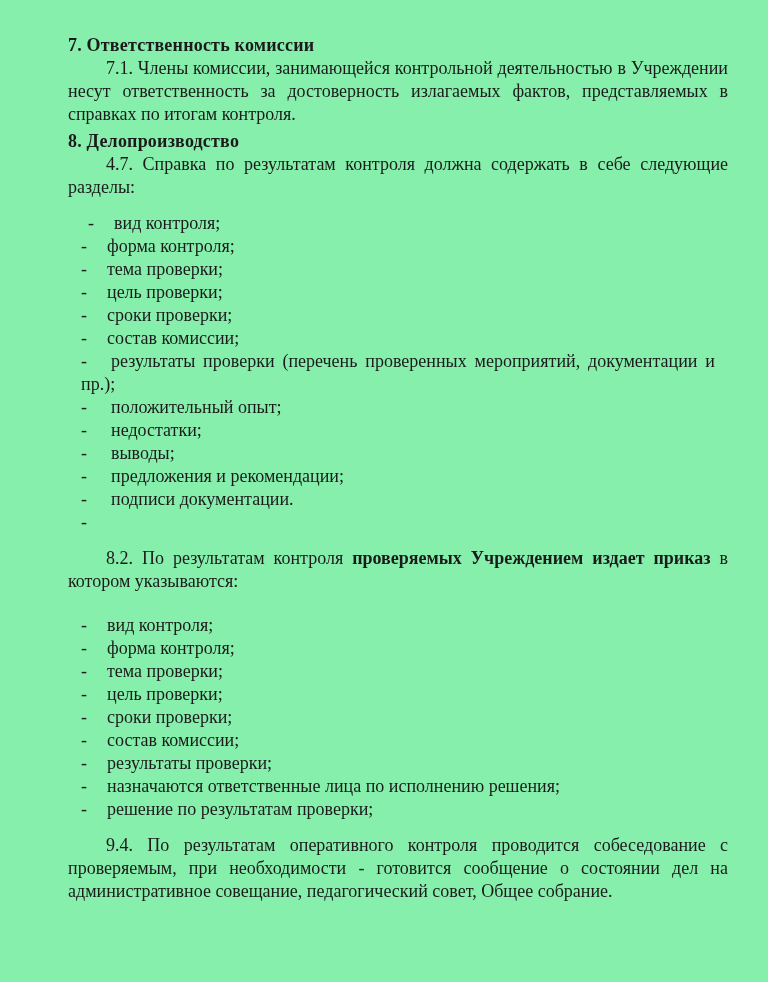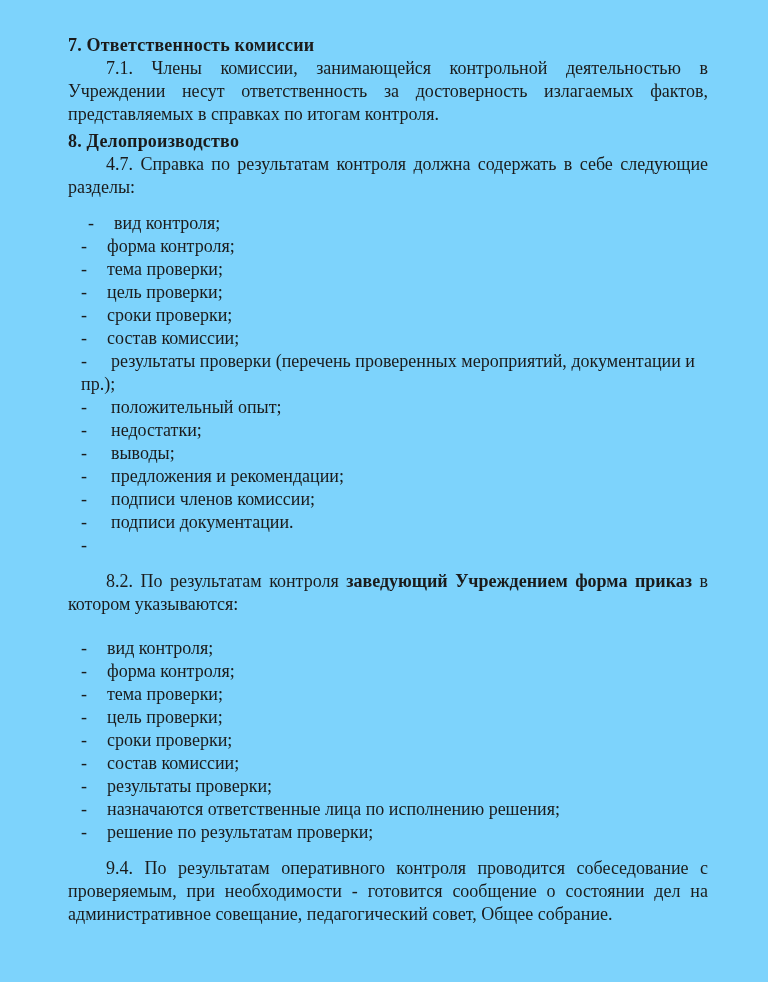--- a/index.html
+++ b/index.html
@@ -1,22 +1,22 @@
 <!DOCTYPE html>
 <html><head>
 <meta charset="utf-8">
 <style>
   html, body { margin: 0; padding: 0; background: #ffffff; }
   .page {
     position: relative;
     width: 768px;
     height: 982px;
     box-sizing: border-box;
-    background: #7dd3fc;
-    padding: 34px 60px 0 68px;
+    background: #86efac;
+    padding: 34px 40px 0 68px;
     font-family: "Liberation Serif", "DejaVu Serif", serif;
     font-size: 18px;
     line-height: 23px;
     color: #1b1b1b;
     overflow: hidden;
   }
   .heading {
     font-weight: bold;
     letter-spacing: 0.2px;
   }
@@ -55,26 +55,25 @@
     <div class="li"><span class="marker">-</span><span>форма контроля;</span></div>
     <div class="li"><span class="marker">-</span><span>тема проверки;</span></div>
     <div class="li"><span class="marker">-</span><span>цель проверки;</span></div>
     <div class="li"><span class="marker">-</span><span>сроки проверки;</span></div>
     <div class="li"><span class="marker">-</span><span>состав комиссии;</span></div>
     <div class="li li-wide"><span class="marker">-</span><span>результаты проверки (перечень проверенных мероприятий, документации и пр.);</span></div>
     <div class="li li-wide"><span class="marker">-</span><span>положительный опыт;</span></div>
     <div class="li li-wide"><span class="marker">-</span><span>недостатки;</span></div>
     <div class="li li-wide"><span class="marker">-</span><span>выводы;</span></div>
     <div class="li li-wide"><span class="marker">-</span><span>предложения и рекомендации;</span></div>
-    <div class="li li-wide"><span class="marker">-</span><span>подписи членов комиссии;</span></div>
     <div class="li li-wide"><span class="marker">-</span><span>подписи документации.</span></div>
     <div class="li"><span class="marker">-</span><span></span></div>
   </div>
 
-  <div class="para"><span>8.2. По результатам контроля </span><span class="bold-inline">заведующий Учреждением форма приказ</span><span> в котором указываются:</span></div>
+  <div class="para"><span>8.2. По результатам контроля </span><span class="bold-inline">проверяемых Учреждением издает приказ</span><span> в котором указываются:</span></div>
 
   <div class="list mt-list2">
     <div class="li"><span class="marker">-</span><span>вид контроля;</span></div>
     <div class="li"><span class="marker">-</span><span>форма контроля;</span></div>
     <div class="li"><span class="marker">-</span><span>тема проверки;</span></div>
     <div class="li"><span class="marker">-</span><span>цель проверки;</span></div>
     <div class="li"><span class="marker">-</span><span>сроки проверки;</span></div>
     <div class="li"><span class="marker">-</span><span>состав комиссии;</span></div>
     <div class="li"><span class="marker">-</span><span>результаты проверки;</span></div>
     <div class="li"><span class="marker">-</span><span>назначаются ответственные лица по исполнению решения;</span></div>

